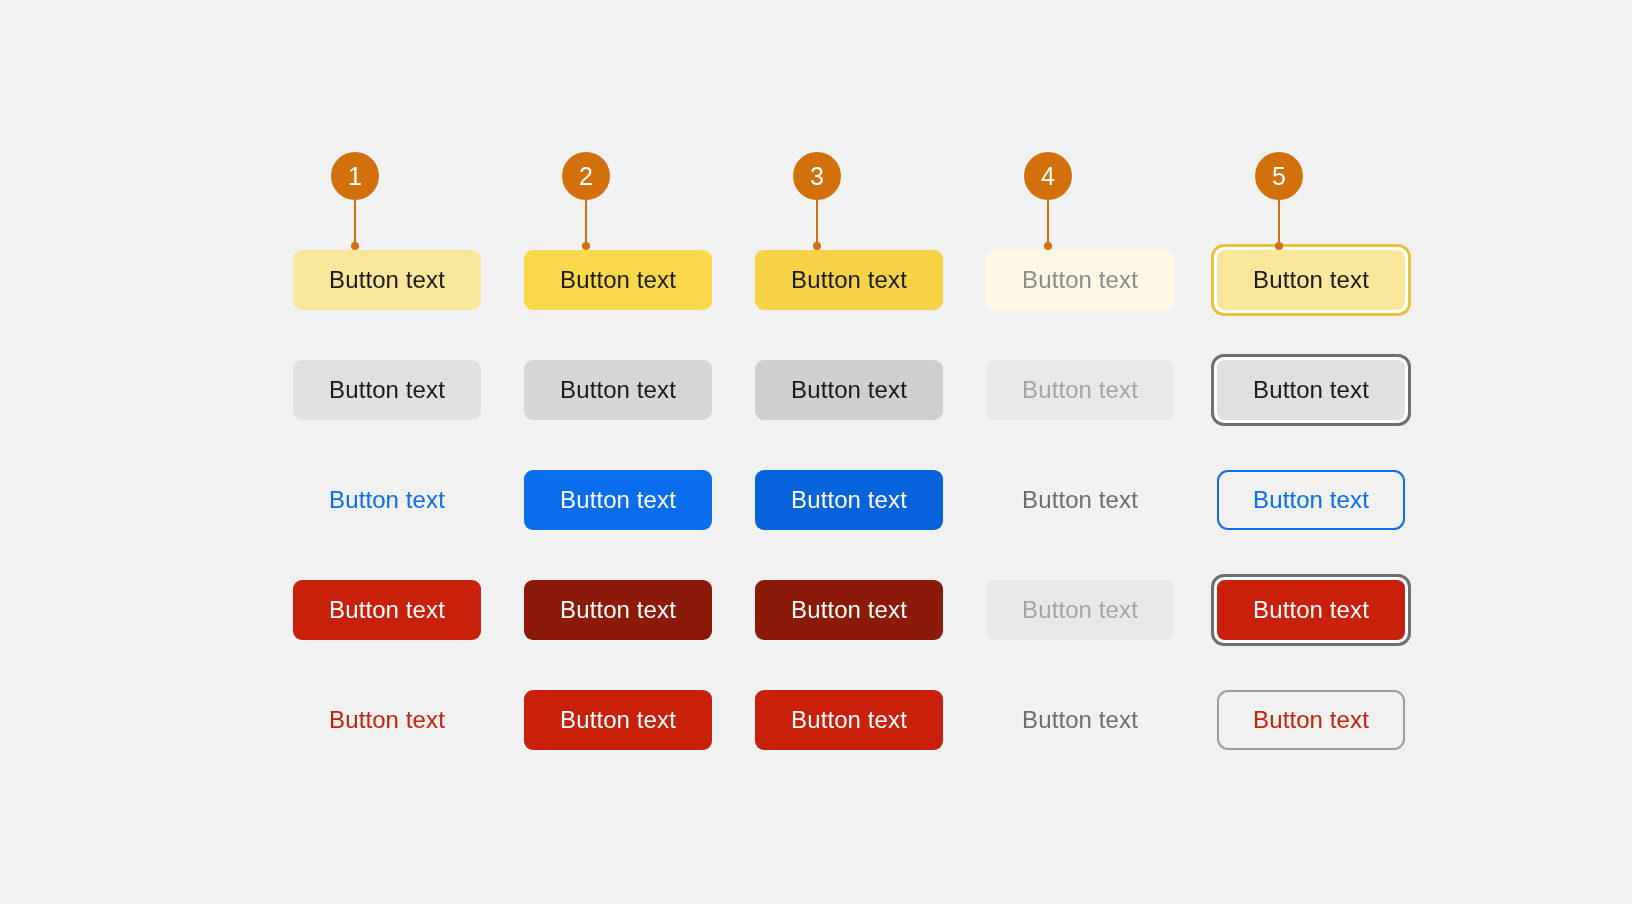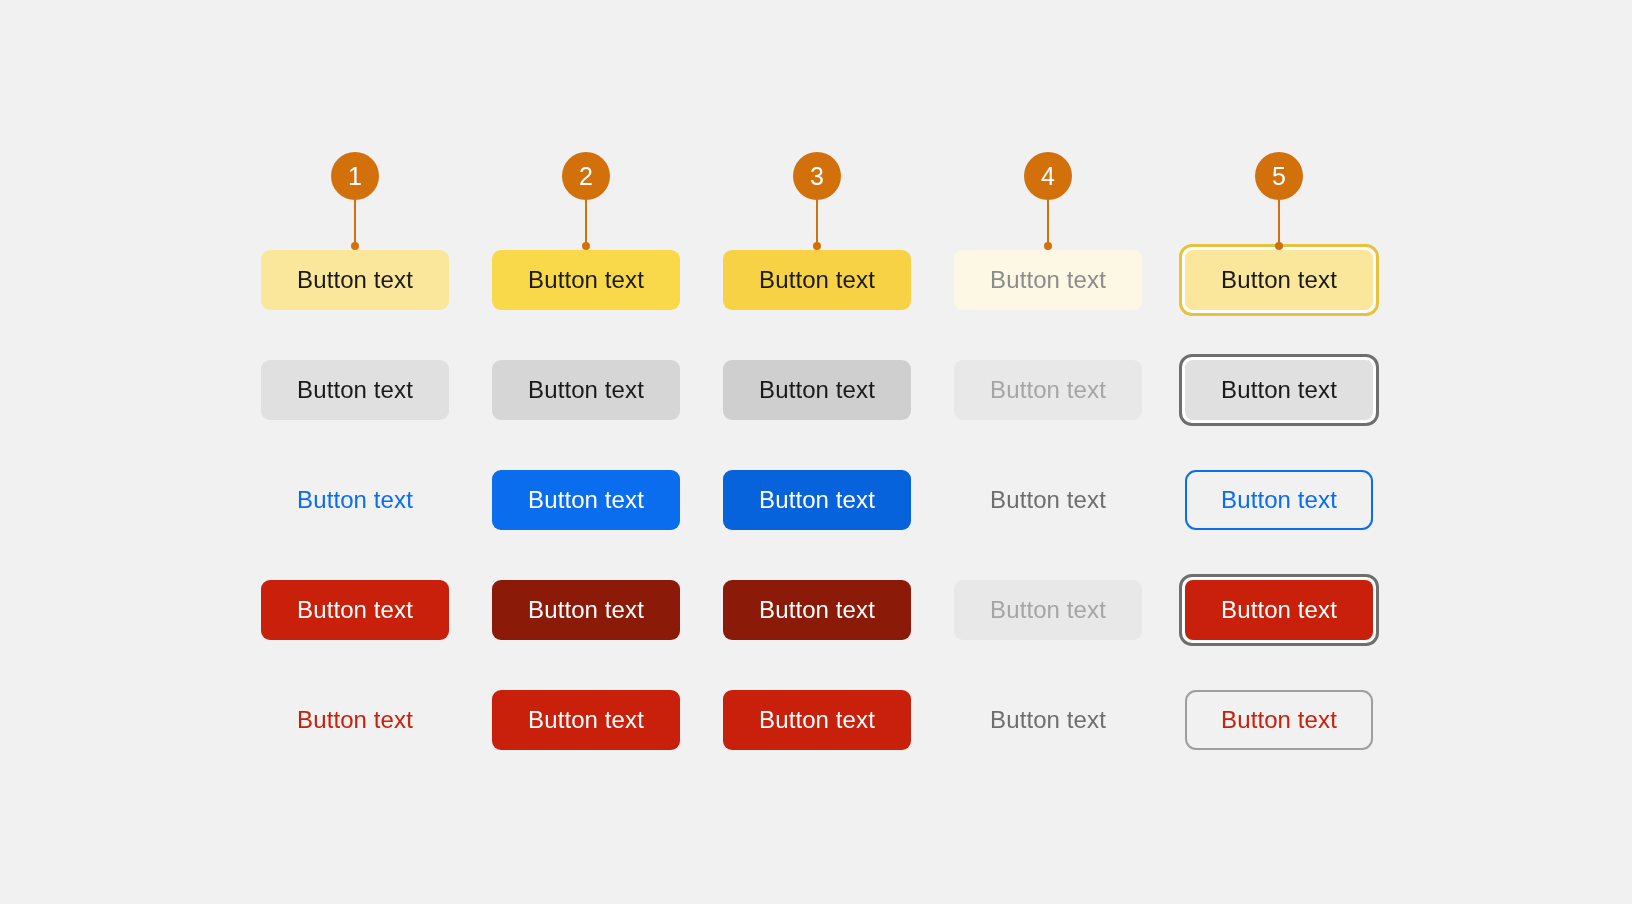--- a/index.html
+++ b/index.html
@@ -65,20 +65,21 @@
     display: flex;
     align-items: center;
     justify-content: center;
     border-radius: 9px;
     font-size: 24px;
     font-family: "Liberation Sans", sans-serif;
     white-space: nowrap;
     border: none;
     padding: 0;
     letter-spacing: 0.1px;
+    margin-left: 32px;
   }
 
   
   .btn.focusring {
     border-radius: 13px;
     border-width: 3px;
     border-style: solid;
     background-clip: padding-box;
   }
   .btn.focusring > .inner {

